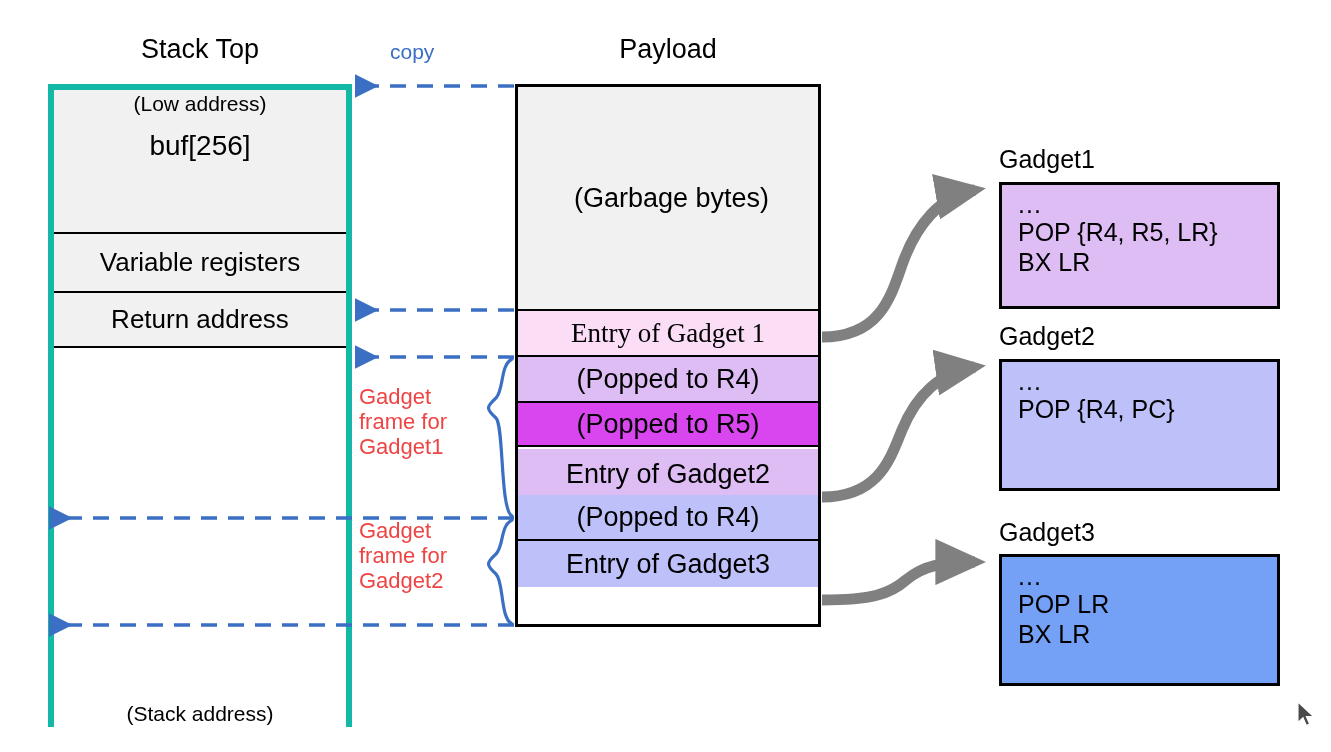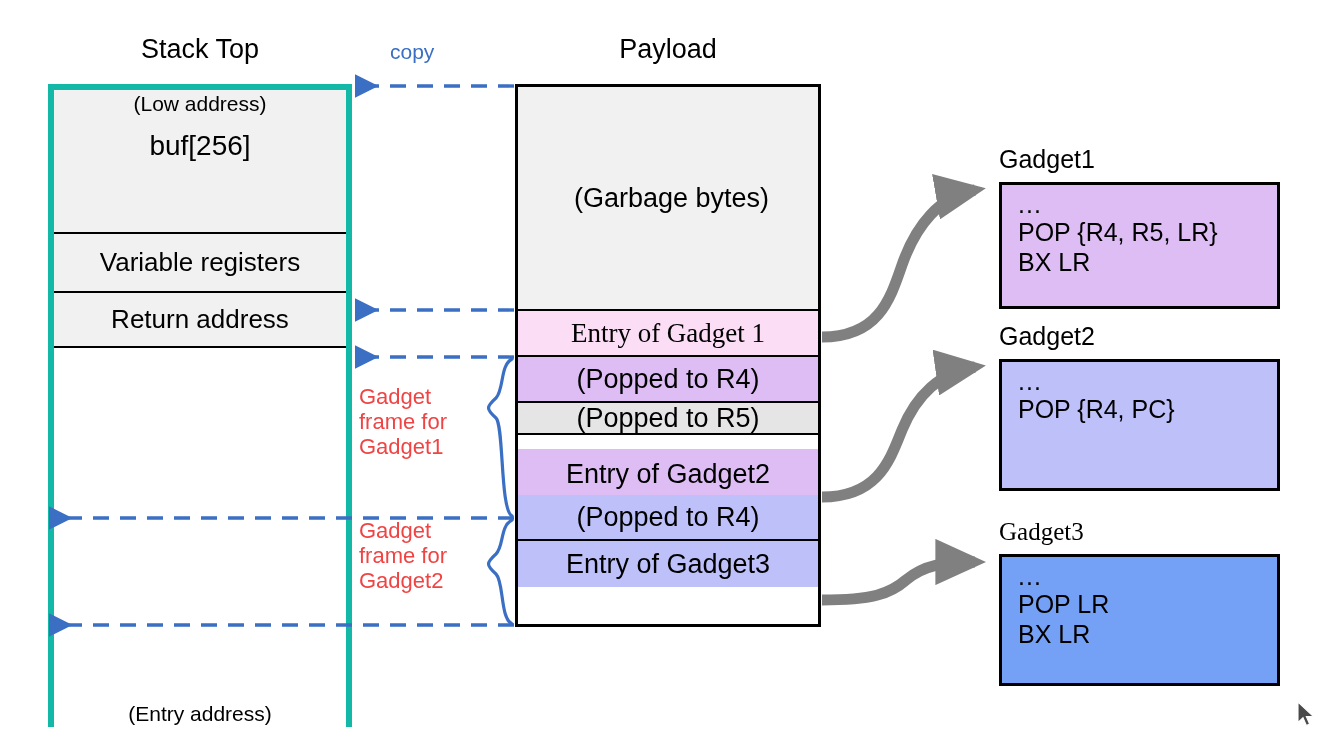--- a/index.html
+++ b/index.html
@@ -108,21 +108,21 @@
     border-bottom: 2px solid #000;
     display: flex;
     align-items: center;
     justify-content: center;
     font-size: 27px;
     white-space: nowrap;
   }
   #pay-garbage { top: 0;   height: 224px; background: #f1f1f1; padding-left: 7px; }
   #pay-entry1  { top: 224px; height: 46px;  background: #fbddf6; font-family: Liberation Serif, serif; }
   #pay-r4a     { top: 270px; height: 46px;  background: #debdf5; }
-  #pay-r5      { top: 316px; height: 32px;  background: #e5e5e5; text-align: center; }
+  #pay-r5      { top: 316px; height: 44px;  background: #d946ef; text-align: center; }
   #pay-entry2  { top: 362px; height: 52px;  background: #debdf5; }
   #pay-r4b     { top: 408px; height: 46px;  background: #bec0fa; }
   #pay-entry3  { top: 454px; height: 46px;  background: #bec0fa; border-bottom: none; }
 
   
   .frame-label {
     position: absolute;
     font-size: 22px;
     line-height: 1.13;
     color: #ef4444;
@@ -150,21 +150,21 @@
   .gadget-box .ln { white-space: nowrap; }
   .gadget-box .ellipsis {
     font-size: 25px;
     letter-spacing: 1px;
     line-height: 0.95;
   }
   #gadget1-title { left: 999px; top: 145px; }
   #gadget1-box   { left: 999px; top: 182px; width: 281px; height: 127px; background: #debdf5; }
   #gadget2-title { left: 999px; top: 322px; }
   #gadget2-box   { left: 999px; top: 359px; width: 281px; height: 132px; background: #bec0fa; }
-  #gadget3-title { left: 999px; top: 518px; font-family: Liberation Serif, serif; }
+  #gadget3-title { left: 999px; top: 518px; }
   #gadget3-box   { left: 999px; top: 554px; width: 281px; height: 132px; background: #74a0f5; }
 
   
   #overlay {
     position: absolute;
     left: 0; top: 0;
     width: 1331px; height: 752px;
     pointer-events: none;
   }
   
@@ -190,21 +190,21 @@
       <span class="small-addr">(Low address)</span>
       <span class="buf-label">buf[256]</span>
     </div>
     <div class="stack-cell" id="cell-varreg">
       <span>Variable registers</span>
     </div>
     <div class="stack-cell" id="cell-return">
       <span>Return address</span>
     </div>
     <div class="stack-cell" id="cell-empty">
-      <span class="small-addr">(Entry address)</span>
+      <span class="small-addr">(Stack address)</span>
     </div>
   </div>
 
   <div id="payload-box">
     <div class="pay-cell" id="pay-garbage">
       <span>(Garbage bytes)</span>
     </div>
     <div class="pay-cell" id="pay-entry1">
       <span>Entry of Gadget 1</span>
     </div>

